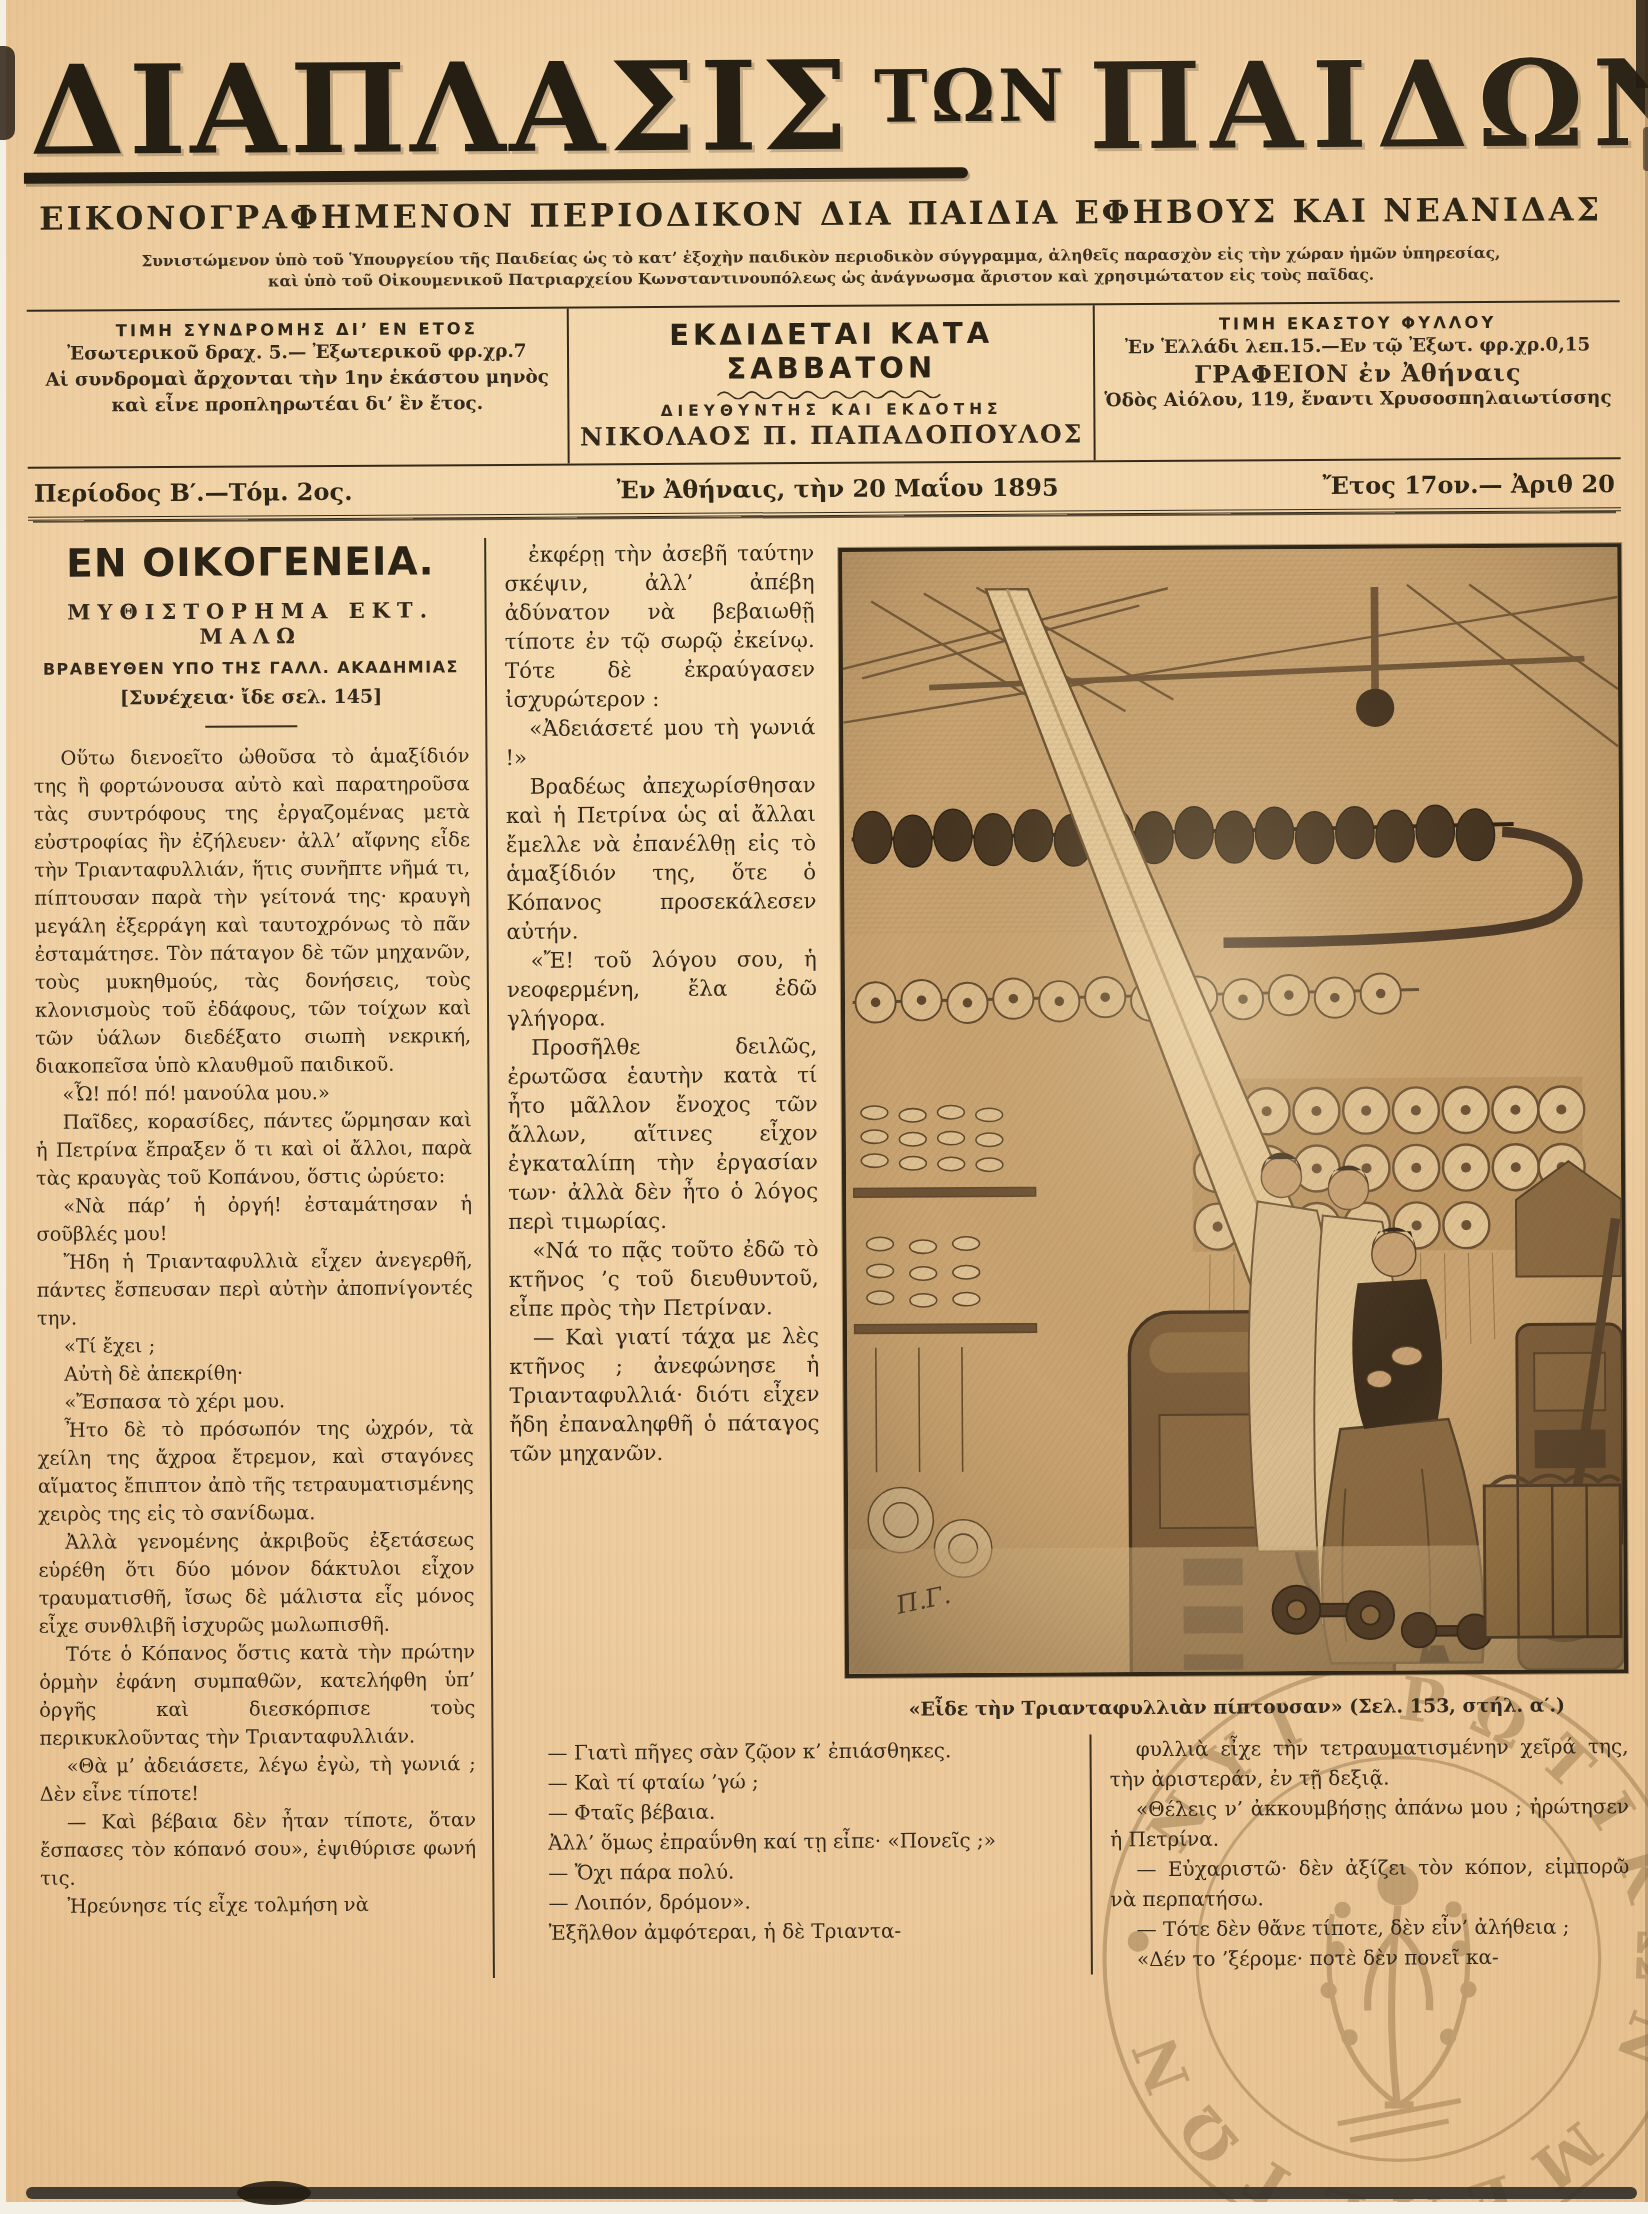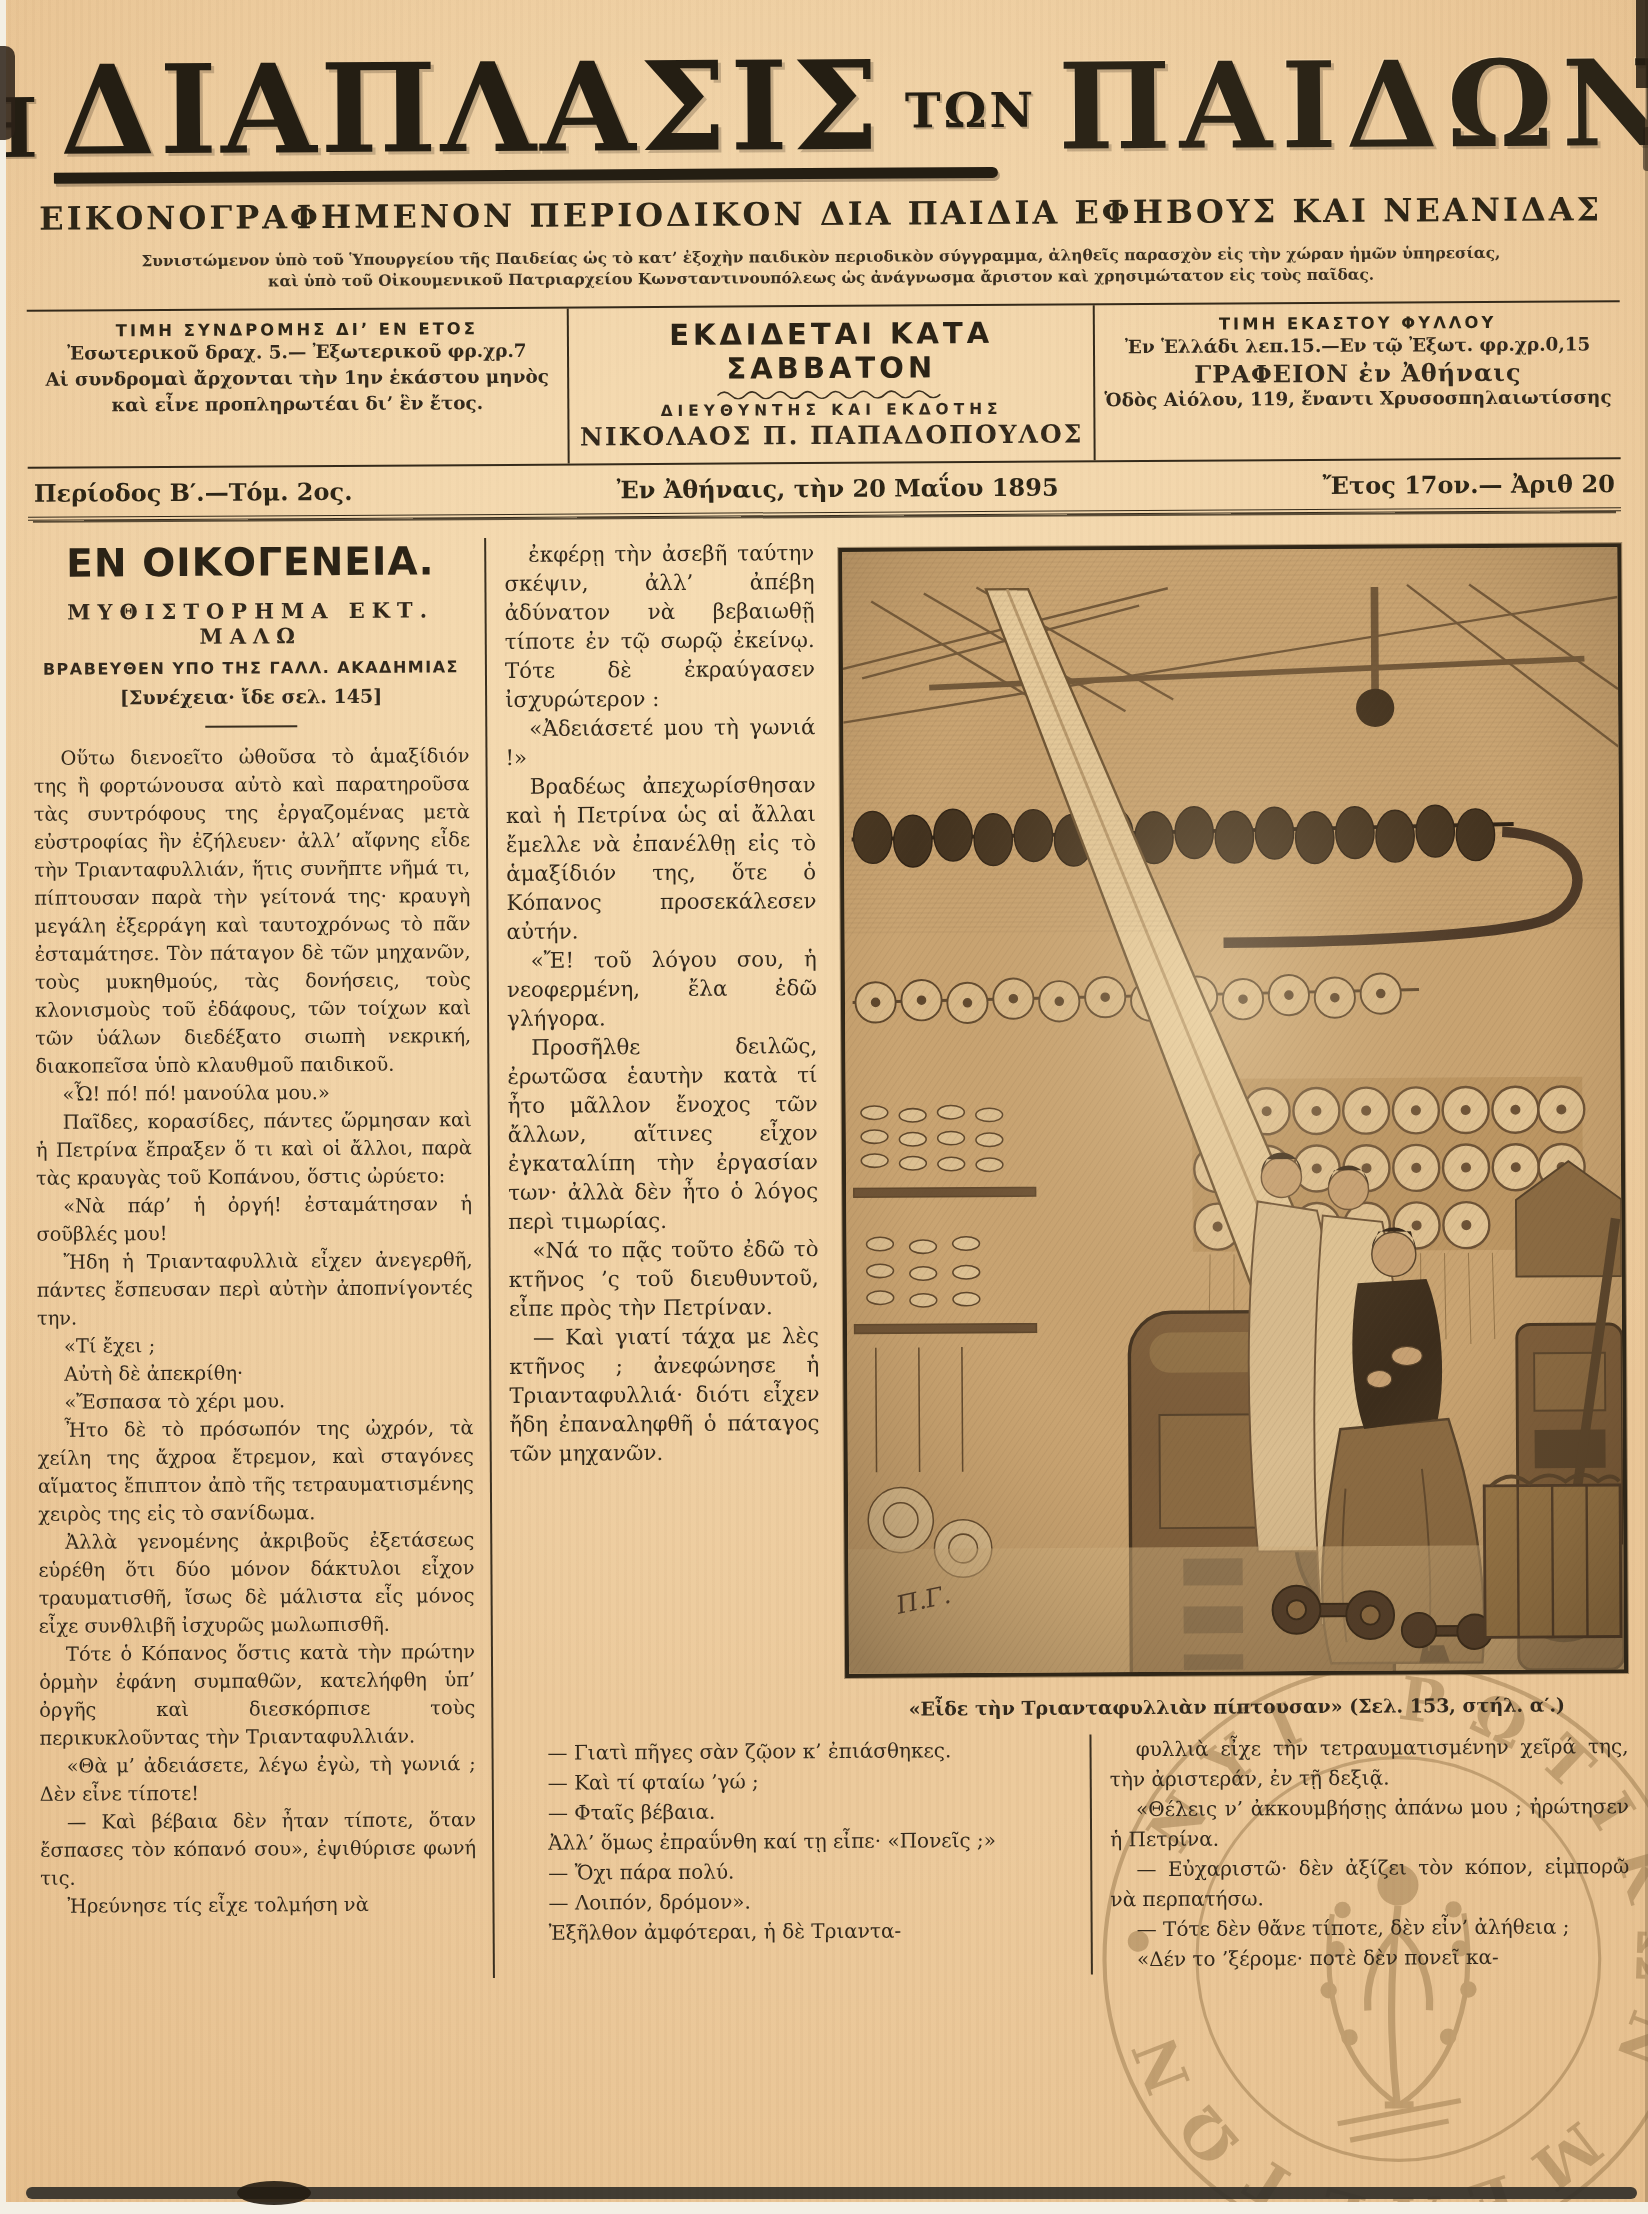--- a/index.html
+++ b/index.html
@@ -11,21 +11,21 @@
       radial-gradient(ellipse 140% 120% at 50% 48%, #ecca9c 30%, #e3ba87 68%, #d2a066 100%);}
   .tilt{position:absolute;left:0;top:0;right:0;bottom:0;transform:rotate(-0.35deg);transform-origin:50% 38%;}
 
   
   .masthead{padding-top:48px;text-align:center;white-space:nowrap;}
   .mast-row{display:flex;justify-content:center;align-items:flex-end;gap:22px;color:#241e13;}
   .mast-eta{font-size:82px;font-weight:bold;transform:translateY(6px);text-shadow:2px 2px 0 rgba(40,28,12,.25);}
   .w1wrap{position:relative;display:inline-block;}
   .mast-word1{font-size:123px;font-weight:bold;letter-spacing:4px;line-height:.95;text-shadow:3px 3px 0 rgba(40,28,12,.22);}
   .mast-flourish{position:absolute;left:-6px;right:-115px;bottom:-14px;height:11px;background:#241e13;border-radius:2px 12px 12px 2px;box-shadow:2px 3px 0 rgba(40,28,12,.3);}
-  .mast-word2{font-size:48px;font-weight:bold;letter-spacing:3px;transform:translateY(-26px);text-shadow:2px 2px 0 rgba(40,28,12,.25);}
+  .mast-word2{font-size:72px;font-weight:bold;letter-spacing:3px;transform:translateY(-26px);text-shadow:2px 2px 0 rgba(40,28,12,.25);}
   .mast-word3{font-size:119px;font-weight:bold;letter-spacing:9px;color:#2b2417;line-height:.95;text-shadow:3px 3px 0 rgba(40,28,12,.22),-1px -1px 0 rgba(255,230,190,.5);}
 
   .subtitle{margin-top:30px;text-align:center;font-size:32px;font-weight:bold;letter-spacing:3px;color:#2e2617;}
   .fineprint{margin-top:14px;text-align:center;font-size:15.4px;line-height:21px;color:#3b3021;font-weight:bold;}
 
   
   .info-row{display:flex;margin:16px 26px 0 30px;border-top:2px solid #342a1b;border-bottom:2px solid #342a1b;}
   .info-box{padding:10px 8px 12px 8px;text-align:center;}
   .info-left{width:34%;}
   .info-center{width:33%;border-left:2px solid #342a1b;border-right:2px solid #342a1b;}

